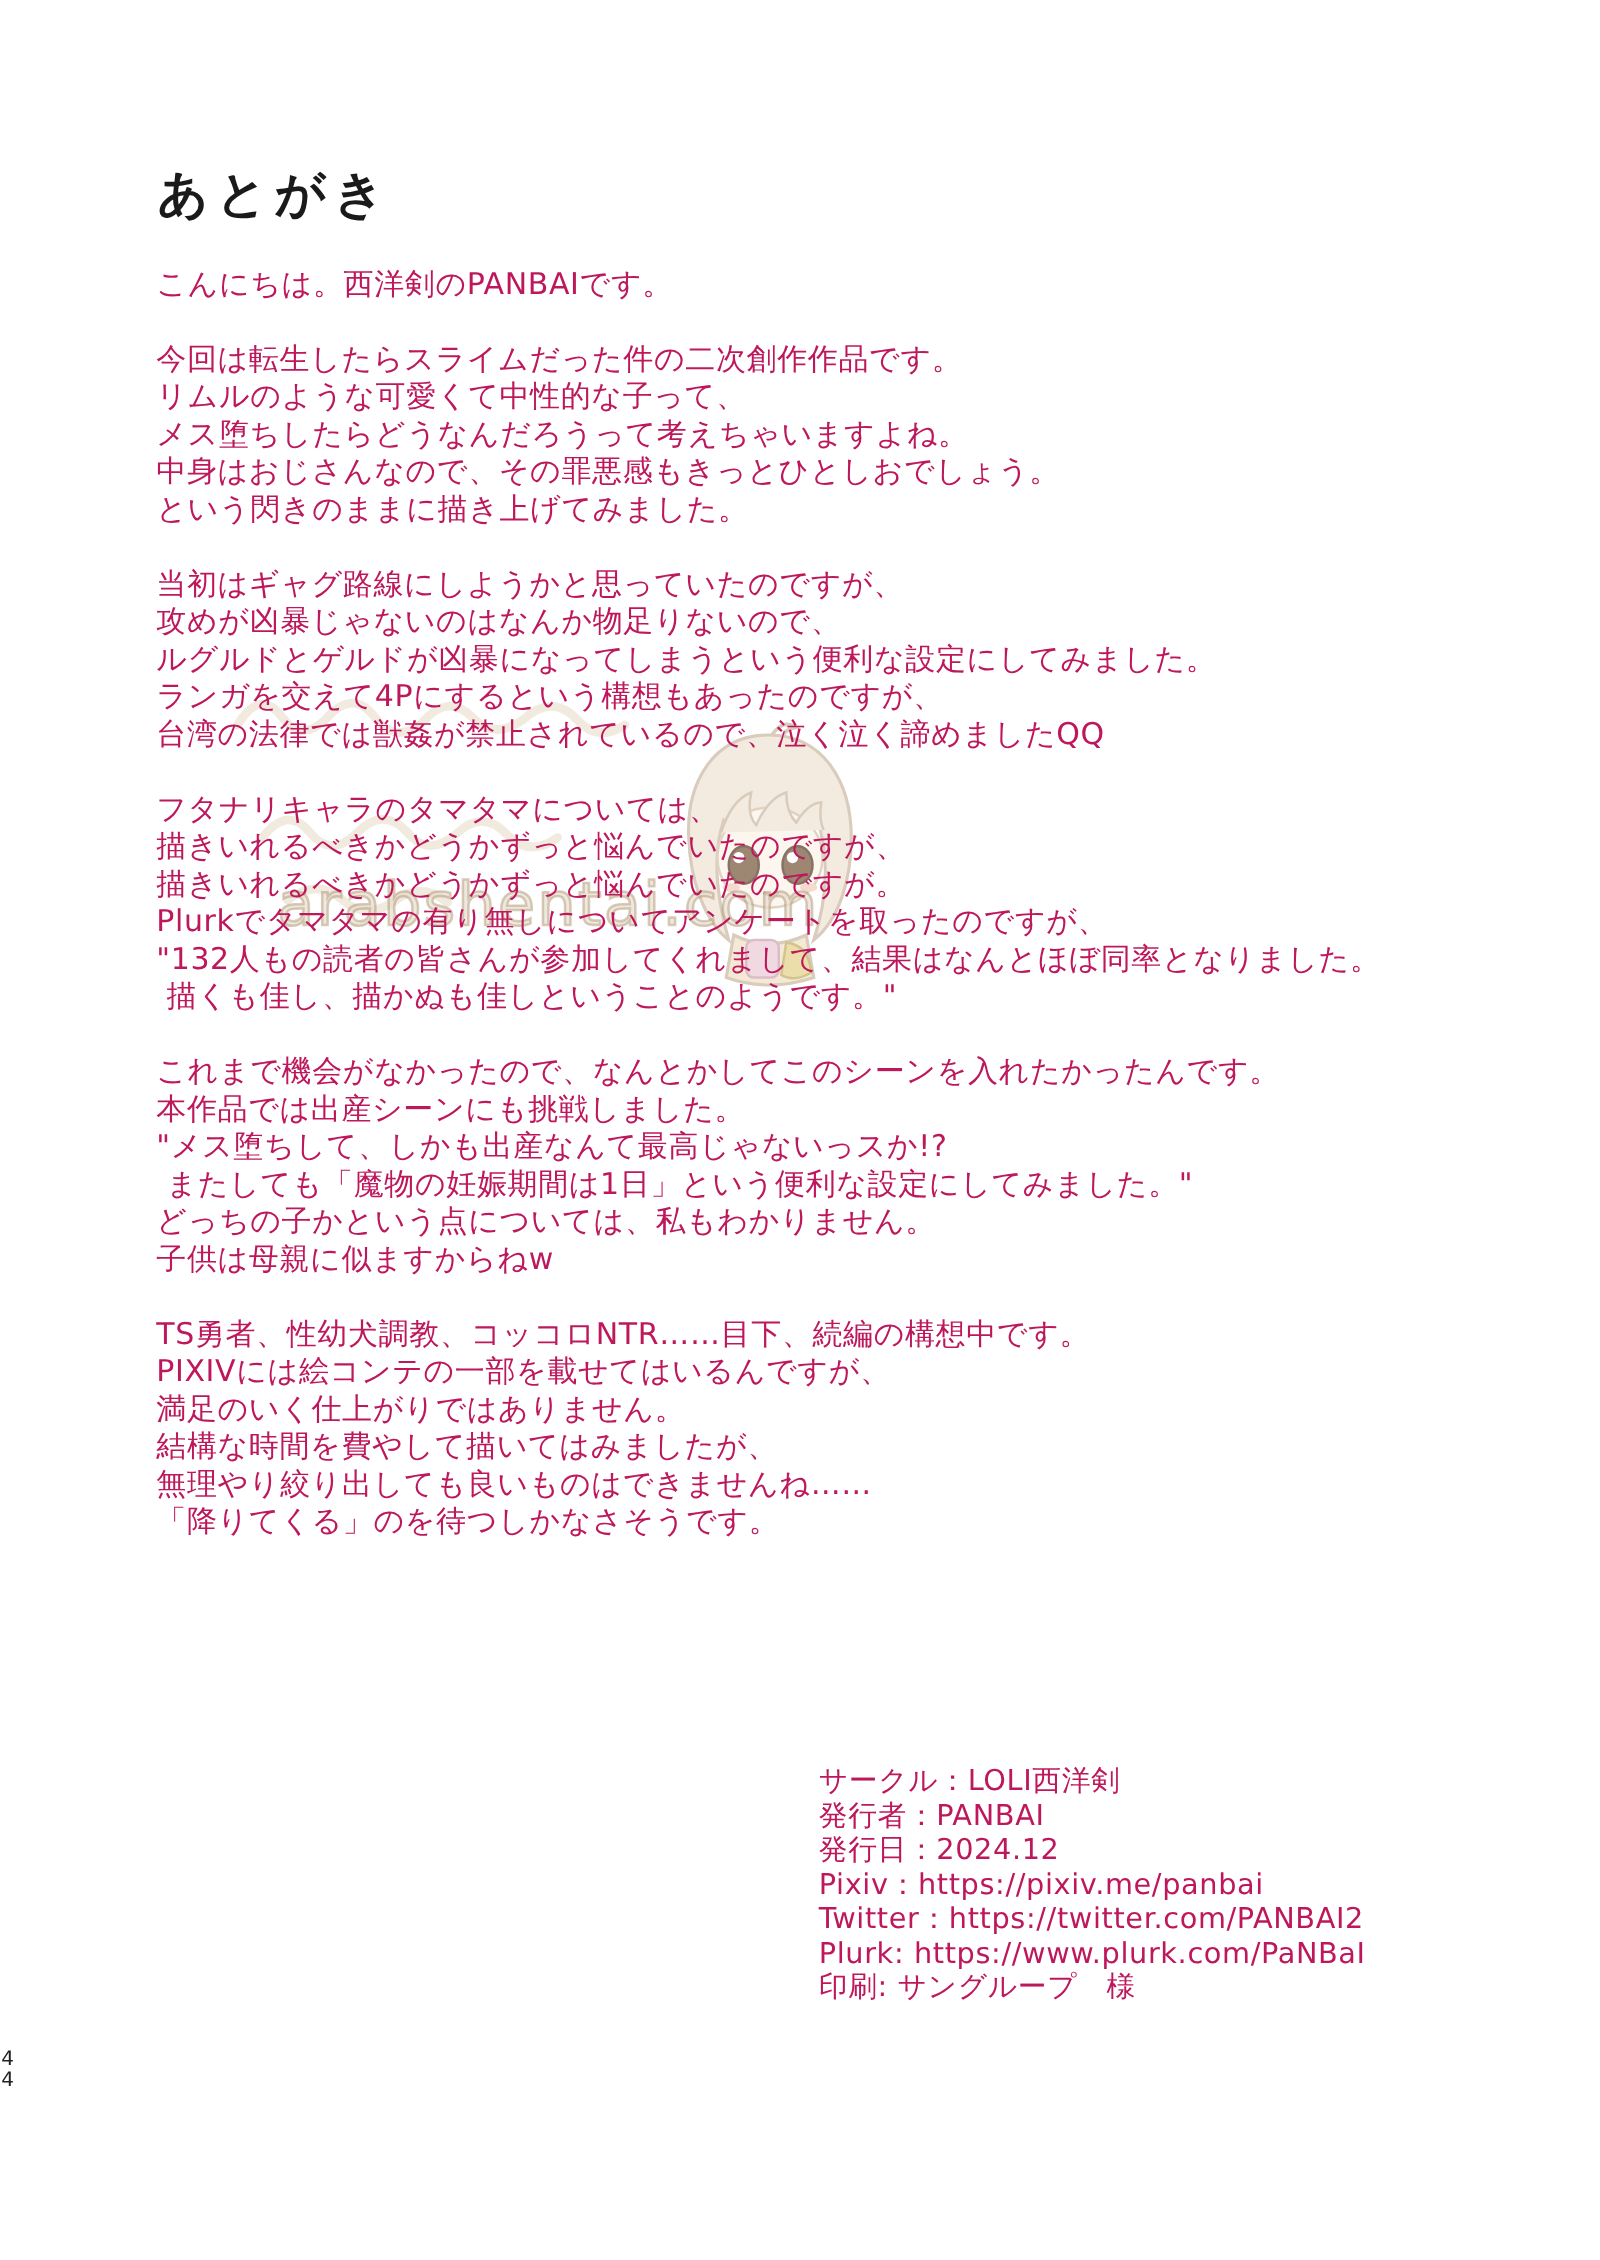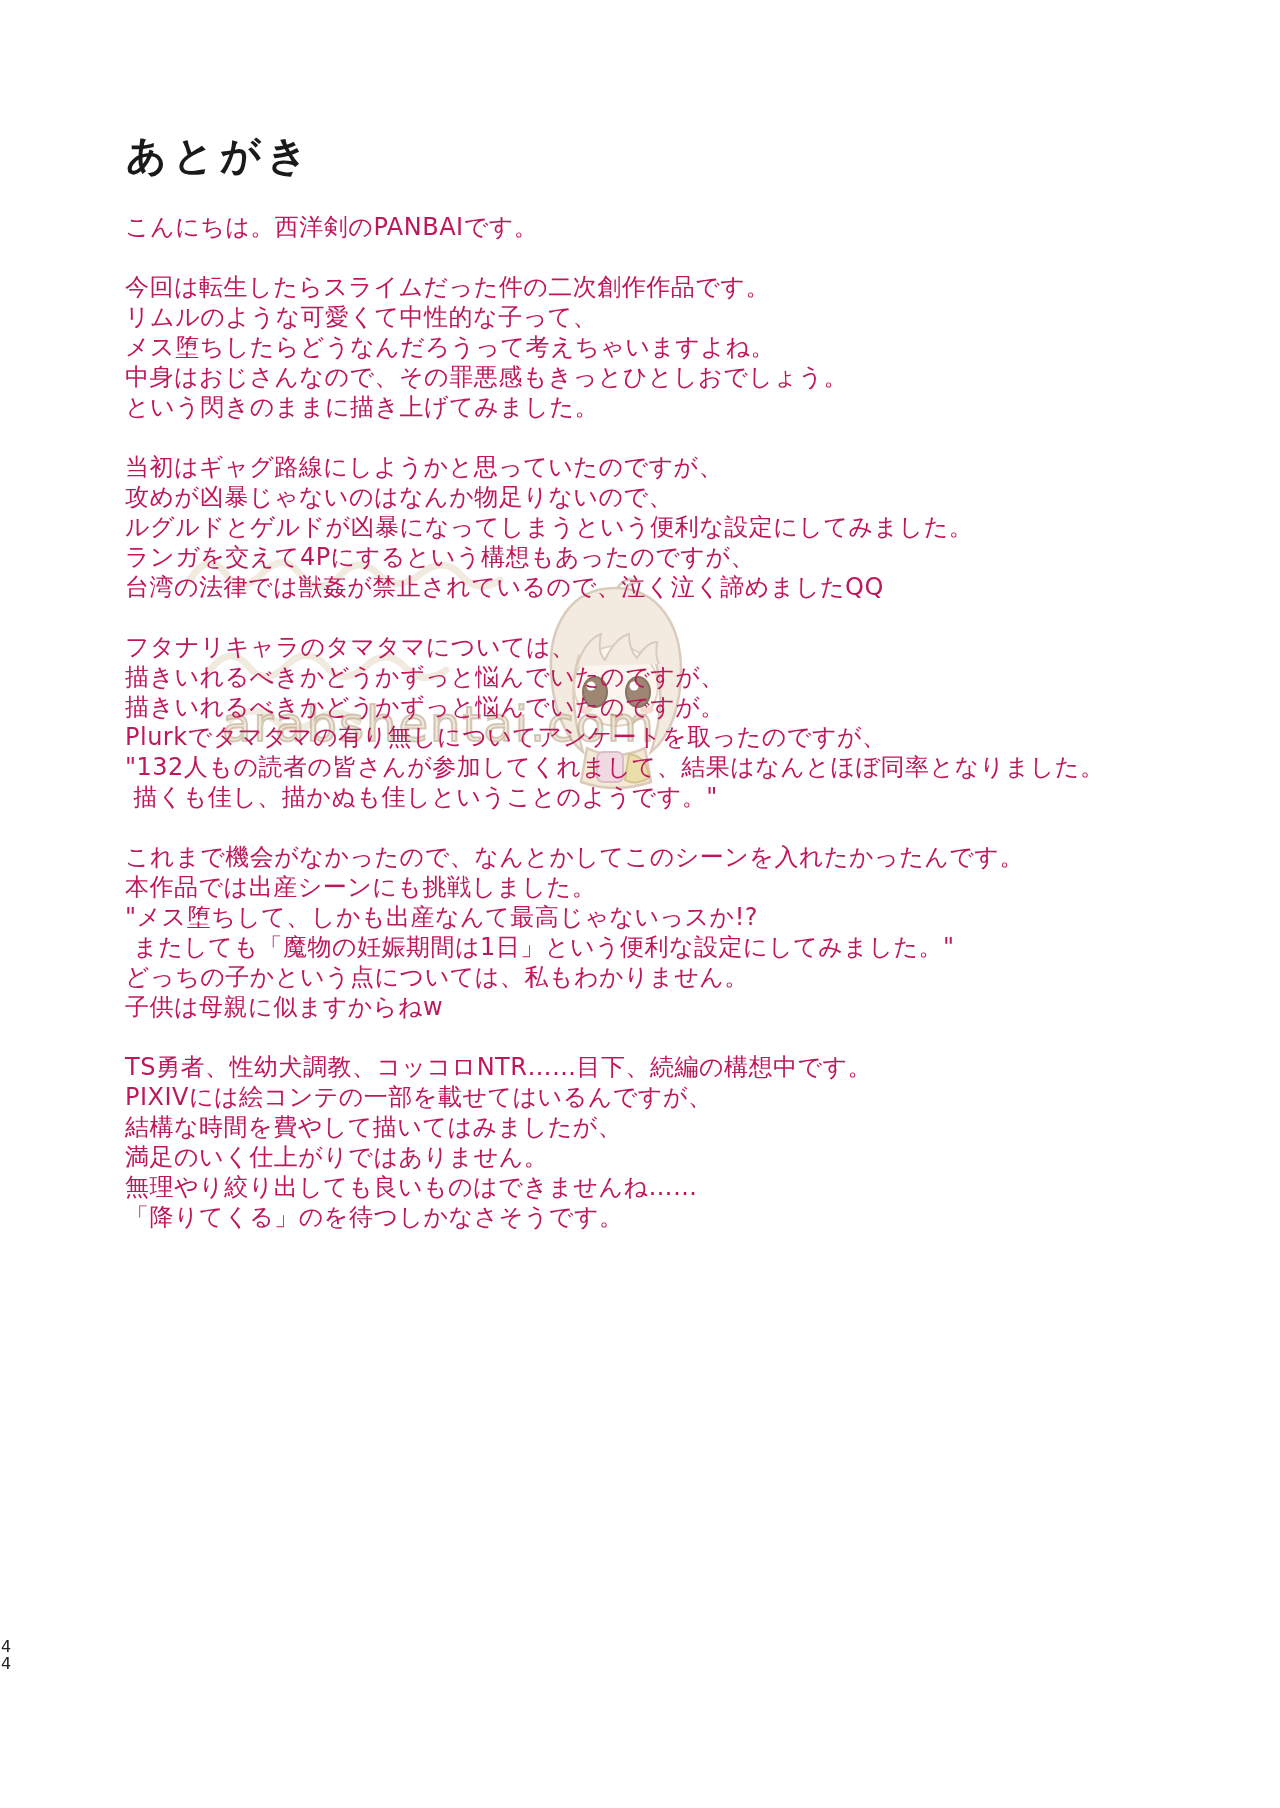--- a/index.html
+++ b/index.html
@@ -146,28 +146,37 @@
         <div class="line">これまで機会がなかったので、なんとかしてこのシーンを入れたかったんです。</div>
         <div class="line">本作品では出産シーンにも挑戦しました。</div>
         <div class="line">"メス堕ちして、しかも出産なんて最高じゃないっスか!?</div>
         <div class="line"> またしても「魔物の妊娠期間は1日」という便利な設定にしてみました。"</div>
         <div class="line">どっちの子かという点については、私もわかりません。</div>
         <div class="line">子供は母親に似ますからねw</div>
       </div>
       <div class="para">
         <div class="line">TS勇者、性幼犬調教、コッコロNTR……目下、続編の構想中です。</div>
         <div class="line">PIXIVには絵コンテの一部を載せてはいるんですが、</div>
+        <div class="line">満足のいく仕上がりではありません。</div>
         <div class="line">結構な時間を費やして描いてはみましたが、</div>
-        <div class="line">満足のいく仕上がりではありません。</div>
         <div class="line">無理やり絞り出しても良いものはできませんね……</div>
         <div class="line">「降りてくる」のを待つしかなさそうです。</div>
       </div>
     </div>
 
   <div class="colophon">
+    <div class="colophon-lines">
+        <div class="line">サークル：LOLI西洋剣</div>
+        <div class="line">発行者：PANBAI</div>
+        <div class="line">発行日：2024.12</div>
+        <div class="line">Pixiv：https://pixiv.me/panbai</div>
+        <div class="line">Twitter：https://twitter.com/PANBAI2</div>
+        <div class="line">Plurk: https://www.plurk.com/PaNBaI</div>
+        <div class="line">印刷: サングループ　様</div>
+      </div>
   </div>
 
   <div class="pagenum">
       <div class="digit">4</div>
       <div class="digit">4</div>
     </div>
 
 </div>
 
 </body></html>

